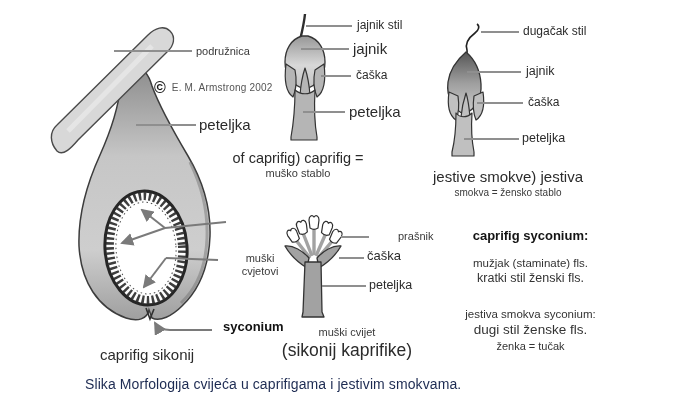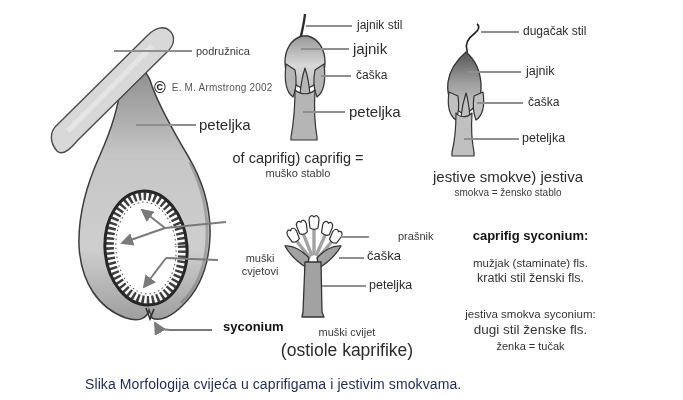--- a/index.html
+++ b/index.html
@@ -172,20 +172,21 @@
   <div class="lbl s15 dark" style="left:199px;top:116px;">peteljka</div>
 
 
   <div class="lbl s10 center stack" style="left:230px;top:252px;width:60px;">
     <span>muški</span>
     <span>cvjetovi</span>
   </div>
 
   <div class="lbl s13 bold" style="left:223px;top:320px;">syconium</div>
 
+  <div class="lbl s15 dark" style="left:100px;top:346px;">caprifig sikonij</div>
 
   <div class="lbl s12 dark" style="left:357px;top:19px;">jajnik stil</div>
   <div class="lbl s15 dark" style="left:353px;top:40px;">jajnik</div>
   <div class="lbl s12 dark" style="left:356px;top:69px;">čaška</div>
   <div class="lbl s15 dark" style="left:349px;top:103px;">peteljka</div>
 
   <div class="lbl center" style="left:183px;top:149px;width:230px;">
     <span class="s14 dark" style="display:block;margin-top:1px;">of caprifig) caprifig =</span>
     <span class="s11" style="display:block;margin-top:0;">muško stablo</span>
   </div>
@@ -199,21 +200,21 @@
     <span class="s15 dark" style="display:block;margin-top:1px;">jestive smokve) jestiva</span>
     <span class="s10" style="display:block;margin-top:2px;font-size:10px;text-align:center;">smokva = žensko stablo</span>
   </div>
 
   <div class="lbl s10" style="left:374px;top:230px;padding-left:24px;">prašnik</div>
   <div class="lbl s13 dark" style="left:367px;top:249px;">čaška</div>
   <div class="lbl s125 dark" style="left:369px;top:278px;">peteljka</div>
 
   <div class="lbl center" style="left:272px;top:326px;width:150px;">
     <span class="s10" style="display:block;">muški cvijet</span>
-    <span class="s17 dark" style="display:block;margin-top:1px;">(ostiole kaprifike)</span>
+    <span class="s17 dark" style="display:block;margin-top:1px;">(sikonij kaprifike)</span>
   </div>
 
   <div class="lbl figcap" style="left:85px;top:376px;">Slika Morfologija cvijeća u caprifigama i jestivim smokvama.</div>
 
   <div class="lbl center" style="left:438px;top:229px;width:185px;">
     <span class="sum-h" style="display:block;">caprifig syconium:</span>
     <span class="sum-t" style="display:block;margin-top:13px;">mužjak (staminate) fls.</span>
     <span class="sum-t2" style="display:block;margin-top:1px;">kratki stil ženski fls.</span>
     <span class="sum-t" style="display:block;margin-top:22px;">jestiva smokva syconium:</span>
     <span class="sum-big" style="display:block;margin-top:1px;">dugi stil ženske fls.</span>

